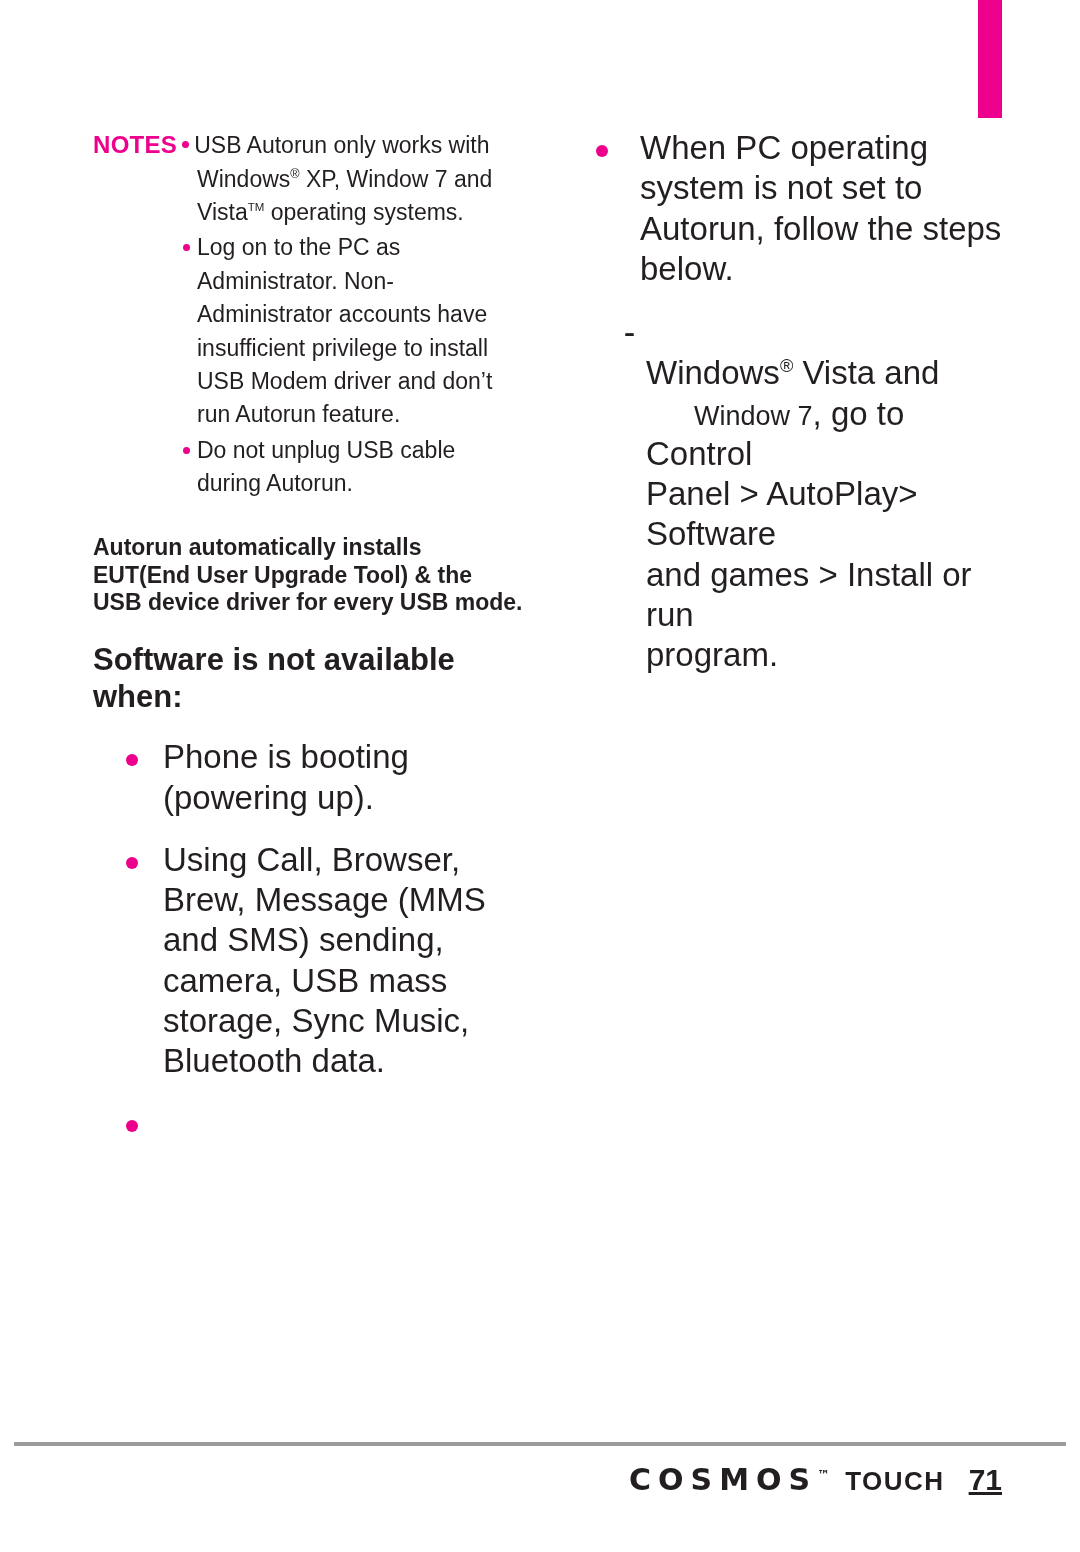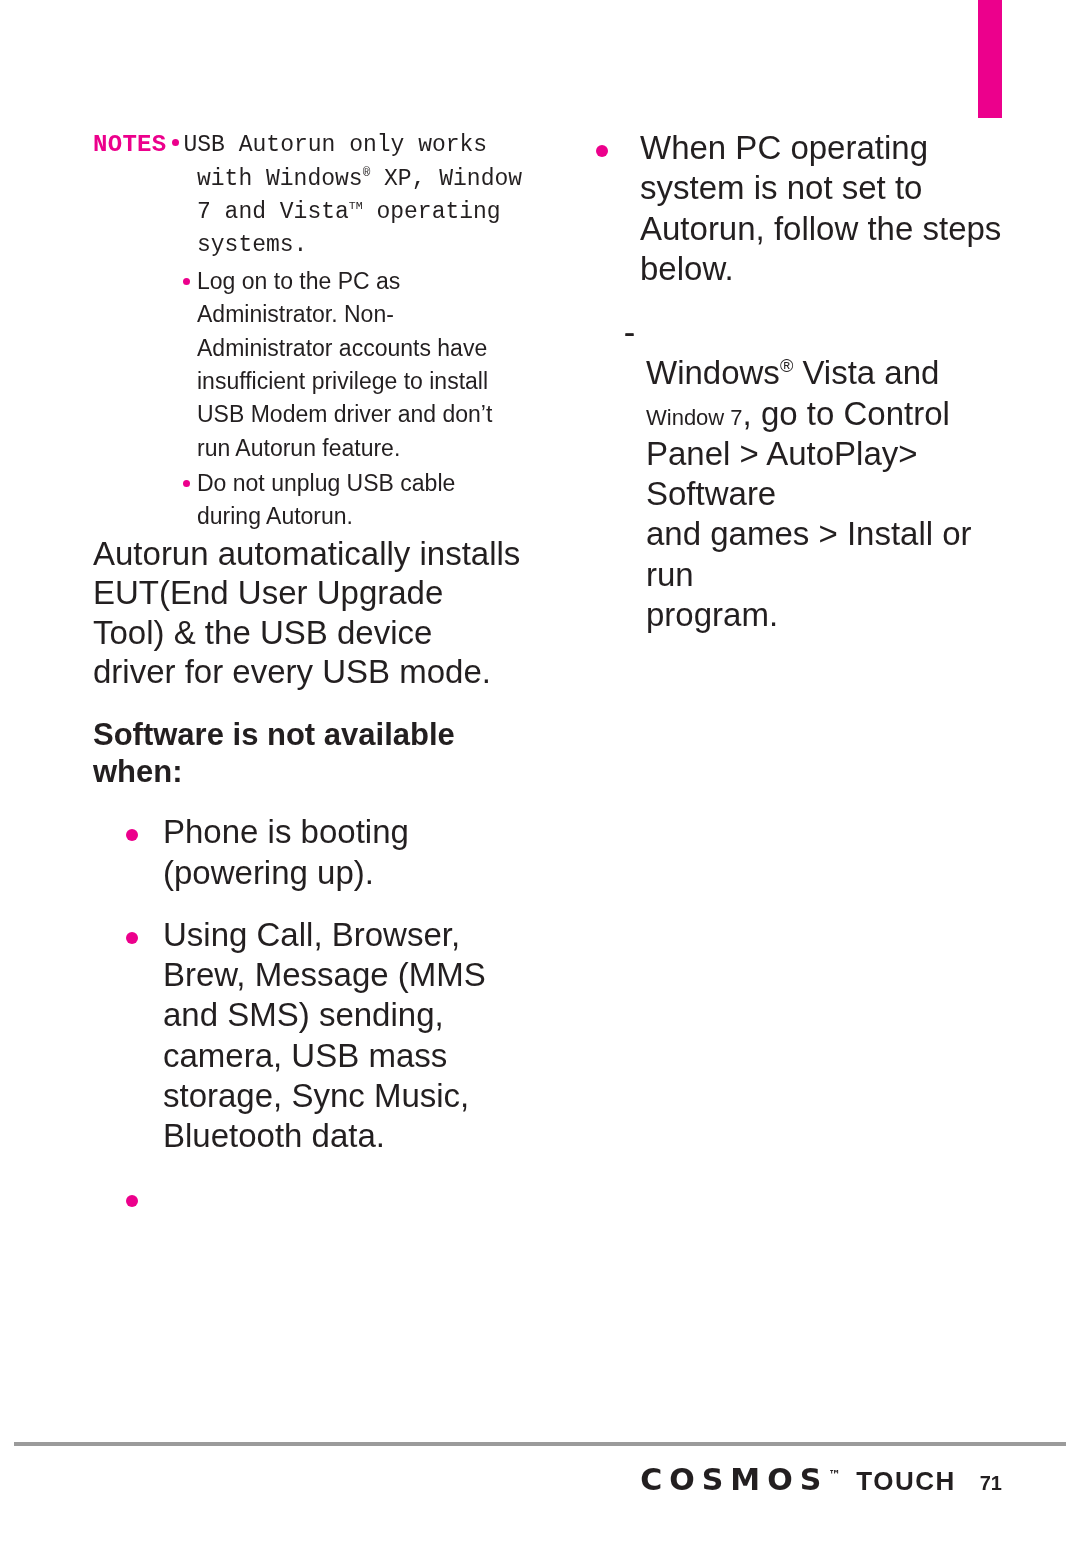--- a/index.html
+++ b/index.html
@@ -70,22 +70,24 @@
     padding-left: 104px;
     margin-top: 2px;
   }
   .notes-sub .nb-dot {
     position: absolute;
     left: 90px;
     top: 13px;
     margin: 0;
   }
   .para-autorun {
-    font-size: 33px;
+    margin-top: 34px;
+    font-size: 23px;
     line-height: 1.2;
+    font-weight: bold;
   }
   .subhead {
     margin-top: 24px;
     font-size: 31px;
     font-weight: bold;
     line-height: 1.2;
   }
   ul.bullets {
     list-style: none;
     margin: 0;
@@ -130,21 +132,22 @@
     margin-top: 24px;
     font-size: 33px;
     line-height: 1.22;
   }
   .r-dash .dash {
     position: absolute;
     left: 36px;
     top: 0;
   }
   .smallcap {
-    font-size: 22px;
+    font-size: 27px;
+    margin-left: 48px;
   }
   sup.reg {
     font-size: 0.55em;
     vertical-align: super;
     line-height: 0;
   }
   sup.tm {
     font-size: 0.5em;
     vertical-align: super;
     line-height: 0;
@@ -179,37 +182,38 @@
     vertical-align: super;
     letter-spacing: 0;
   }
   .touch {
     font-size: 26px;
     font-weight: bold;
     letter-spacing: 1.5px;
     color: #231f20;
   }
   .pageno {
-    font-size: 20px;
+    font-size: 30px;
     font-weight: bold;
     color: #231f20;
     margin-left: 8px;
+    text-decoration: underline;
   }
 </style>
 </head>
 <body>
 
 <div class="page">
 
   <div class="corner-tab"></div>
 
   <div class="col col-left">
 
     <div class="notes-block">
-      <div class="notes-item" style="padding-left:0;font-family:Liberation Mono, monospace;">
+      <div class="notes-item" style="padding-left:0;">
         <span style="display:block; text-indent:-104px; padding-left:104px;">
           <span class="notes-label">NOTES</span><span class="nb-dot"></span><span>USB Autorun only works with Windows</span><sup class="reg">®</sup><span> XP, Window 7 and Vista</span><sup class="tm">TM</sup><span> operating systems.</span>
         </span>
       </div>
 
       <div class="notes-sub">
         <span class="nb-dot"></span>
         <span>Log on to the PC as Administrator. Non-Administrator accounts have insufficient privilege to install USB Modem driver and don’t run Autorun feature.</span>
       </div>
 

